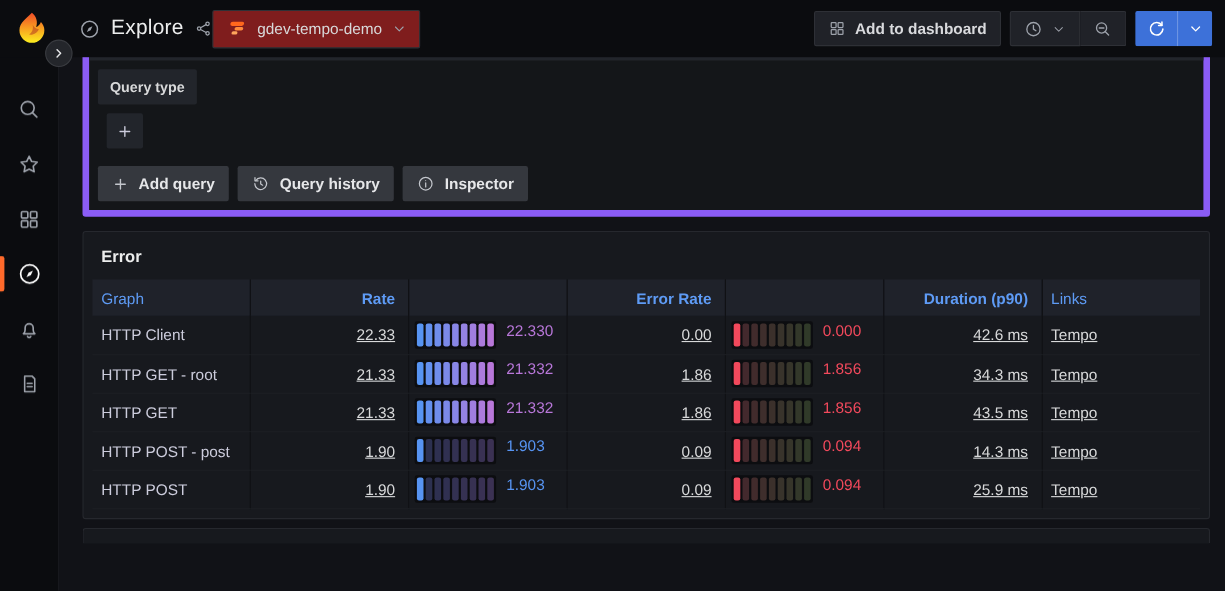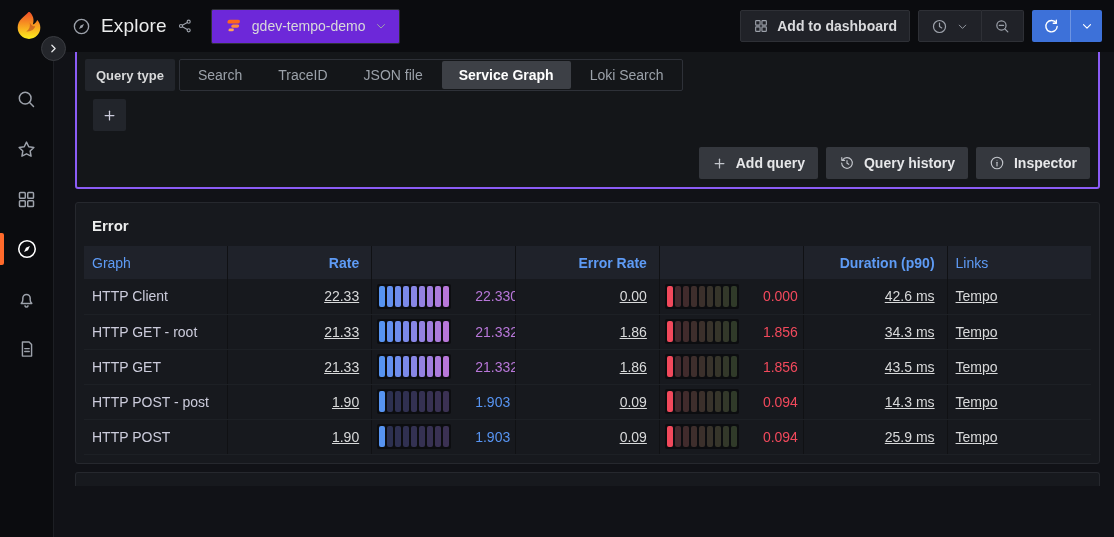--- a/index.html
+++ b/index.html
@@ -16,22 +16,22 @@
   .topnav {
     position:fixed; top:0; left:0; right:0; height:52px;
     background:#0b0c0f; display:flex; align-items:center; padding:0 12px;
     z-index:20;
   }
   .logo { width:34px; height:34px; margin-right:26px; }
   .title-group { display:flex; align-items:center; gap:10px; color:#d8d9da; }
   .page-title { font-size:19px; font-weight:500; color:#eceded; letter-spacing:.2px; }
   .dim-icon { color:#9da2ab; }
   .ds-picker {
-    margin-left:18px; height:35px; display:flex; align-items:center; gap:9px;
-    background:#6d28d9; border:1px solid #2f3136; border-radius:2px; padding:0 11px; cursor:pointer;
+    height:35px; display:flex; align-items:center; gap:9px;
+    background:#7f1d1d; border:1px solid #2f3136; border-radius:2px; padding:0 11px; cursor:pointer;
   }
   .ds-picker .ds-name { font-weight:500; color:#d8d9da; }
   .nav-right { margin-left:auto; display:flex; align-items:center; gap:8px; }
   .nav-btn {
     height:32px; display:flex; align-items:center; gap:8px; padding:0 12px;
     background:#202228; border:1px solid #2e3036; border-radius:2px;
     color:#d9dadd; font-weight:600; font-size:14px; cursor:pointer;
   }
   .btn-group { display:flex; }
   .btn-group .nav-btn { border-radius:0; }
@@ -59,21 +59,21 @@
   }
   .expand-toggle {
     position:fixed; top:36px; left:41px; width:25px; height:25px; border-radius:50%;
     background:#24262b; border:1px solid #3a3c41; color:#e7e8ea; z-index:30;
     display:flex; align-items:center; justify-content:center; cursor:pointer;
   }
 
   
   .main { margin-left:54px; padding:16px 14px 0 21px; }
 
-  .query-panel { border:2px solid #8b5cf6; border-radius:3px; background:#141619; }
+  .query-panel { border:6px solid #8b5cf6; border-radius:3px; background:#141619; }
   .qp-header {
     height:33px; background:#22252b; border-radius:3px 3px 0 0;
     display:flex; align-items:center; padding:0 10px; gap:10px;
   }
   .q-letter { color:#5b9bf2; font-weight:700; font-size:14px; margin-left:4px; }
   .q-hint { color:#8e949e; font-style:italic; font-size:13px; margin-left:28px; }
   .qp-header-icons { margin-left:auto; display:flex; align-items:center; gap:17px; color:#878b94; }
   .qp-header-icons > span { cursor:pointer; display:flex; }
   .qp-body { padding:8px; }
 
@@ -91,21 +91,21 @@
     padding:0 17px; cursor:pointer; border-radius:2px; margin:1px;
     font-family:"Liberation Sans", sans-serif;
   }
   .tab.active { background:#3d4046; color:#ffffff; font-weight:700; }
   .filter-row { margin-top:8px; }
   .filter-chip { width:122px; }
   .plus-btn {
     width:33px; height:32px; margin-left:8px; background:#22252b; border:none; border-radius:2px;
     color:#ccccdc; display:flex; align-items:center; justify-content:center; cursor:pointer;
   }
-  .actions-row { margin-top:16px; display:flex; gap:8px; padding-bottom:0;justify-content:flex-end; }
+  .actions-row { margin-top:16px; display:flex; gap:8px; padding-bottom:0; }
   .action-btn {
     height:32px; display:flex; align-items:center; gap:9px; padding:0 13px;
     background:#35383e; border:none; border-radius:2px; color:#e6e7e9;
     font-weight:600; font-size:14px; cursor:pointer; font-family:"Liberation Sans", sans-serif;
   }
   .action-btn .dim-icon { color:#c3c6cc; }
 
   
   .table-panel { margin-top:13px; border:1px solid #26282e; border-radius:3px; background:#17191e; padding:0 8px 8px 8px; }
   .panel-title { padding:14px 8px 12px 8px; font-size:15px; font-weight:600; color:#eceded; }
@@ -116,21 +116,21 @@
     background:#1f222a; color:#5e9bf5; font-weight:500; font-size:14px;
     height:33px; text-align:left; padding:0 12px 0 8px; cursor:pointer;
   }
   thead th.col-num { text-align:right;font-weight:bold; }
   tbody td { height:35px; border-bottom:1px solid #1d2025; color:#ccccdc; }
   td.col-name { padding-left:8px; }
   td.col-num  { text-align:right; padding-right:12px; }
   td.col-link { padding-left:8px; }
   td.col-gauge { padding-left:5px; }
   .lnk { color:#d8d9da; text-decoration:underline; cursor:pointer; }
-  .gauge-wrap { display:flex; align-items:center; gap:24px; }
+  .gauge-wrap { display:flex; align-items:flex-start; gap:9px; }
   .gauge {
     width:74px; height:25px; background:#0c0d10; border-radius:2px;
     display:flex; gap:2px; padding:2px; flex:0 0 auto;
   }
   .gcell { flex:1 1 0; border-radius:2px; }
   .gcell.on { background-image:radial-gradient(ellipse at 50% 45%, rgba(255,255,255,.30), rgba(255,255,255,0) 72%); }
   .val-purple { color:#b877d9; }
   .val-blue   { color:#5794f2; }
   .val-red    { color:#f2495c; }
 
@@ -358,27 +358,20 @@
             <circle cx="9" cy="18" r="1.4"></circle>
               <circle cx="15" cy="18" r="1.4"></circle>
           </svg>
         </span>
       </div>
     </div>
 
     <div class="qp-body">
       <div class="row-line">
         <span class="chip">Query type</span>
-        <div class="tab-group">
-            <button class="tab">Search</button>
-            <button class="tab">TraceID</button>
-            <button class="tab">JSON file</button>
-            <button class="tab active">Service Graph</button>
-            <button class="tab">Loki Search</button>
-          </div>
       </div>
       <div class="row-line filter-row">
         <button class="plus-btn">
           <span>
             <svg class="ic" viewBox="0 0 24 24" width="15" height="15" style="stroke-width:2">
                 <line x1="12" y1="5" x2="12" y2="19"></line>
                 <line x1="5" y1="12" x2="19" y2="12"></line>
               </svg>
           </span>
         </button>

